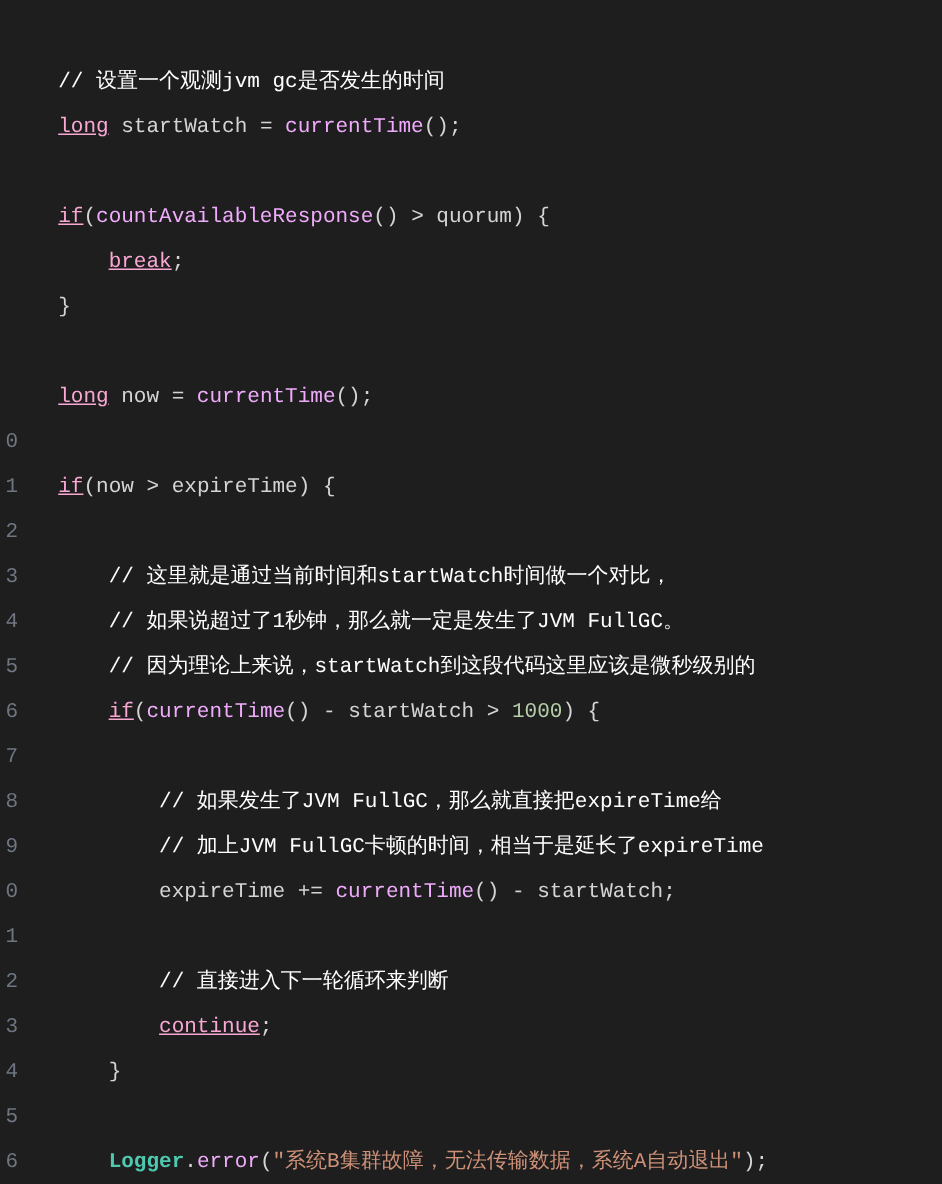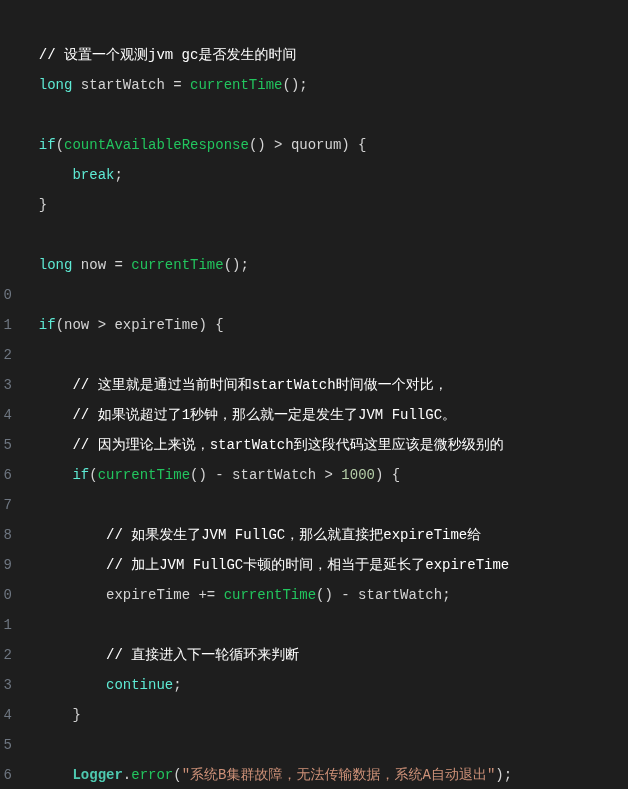--- a/index.html
+++ b/index.html
@@ -44,22 +44,22 @@
       white-space: pre;
       padding-top: 2px;
     }
     
     .line {
       height: 30px;
       display: block;
     }
     
     .comment { color: #ffffff; }
-    .keyword { color: #5eead4; }
-    .function { color: #22c55e; margin-top: 28px; }
+    .keyword { color: #f9a8d4; text-decoration: underline; }
+    .function { color: #f0abfc; margin-top: 28px; }
     .operator { color: #d4d4d4; }
     .punctuation { color: #d4d4d4; }
     .number { color: #b5cea8; margin-top: 16px; }
     .string { color: #ce9178; }
     .plain { color: #d4d4d4; text-align: right; }
     .class-name { color: #4ec9b0; font-weight: bold; }
   </style>
 </head>
 <body>
 

